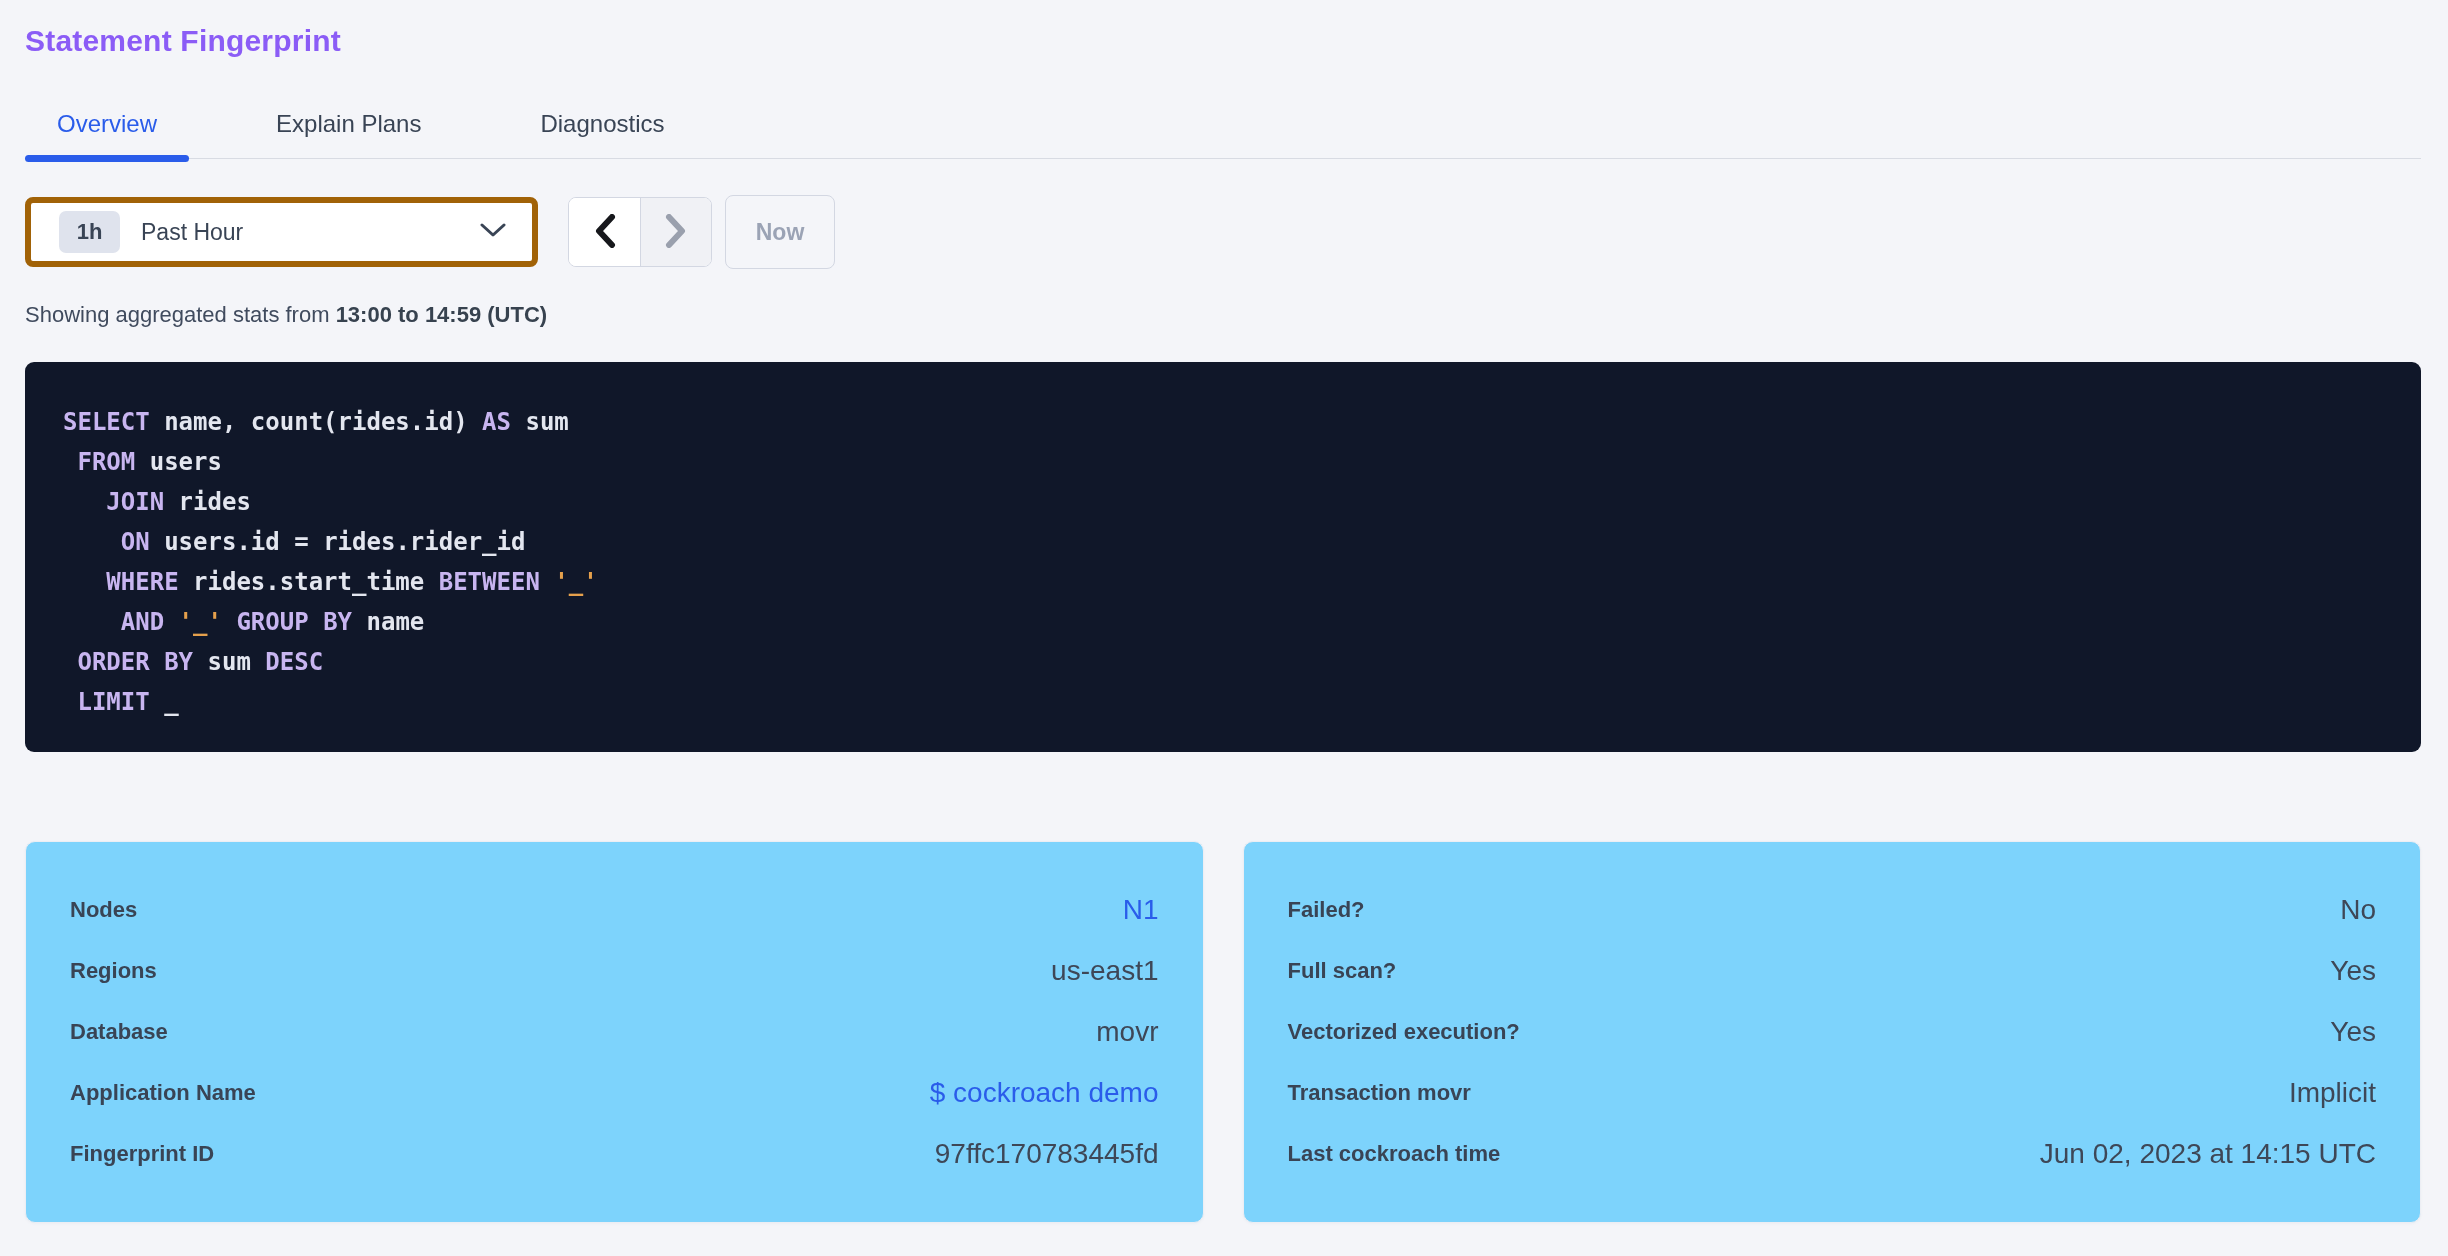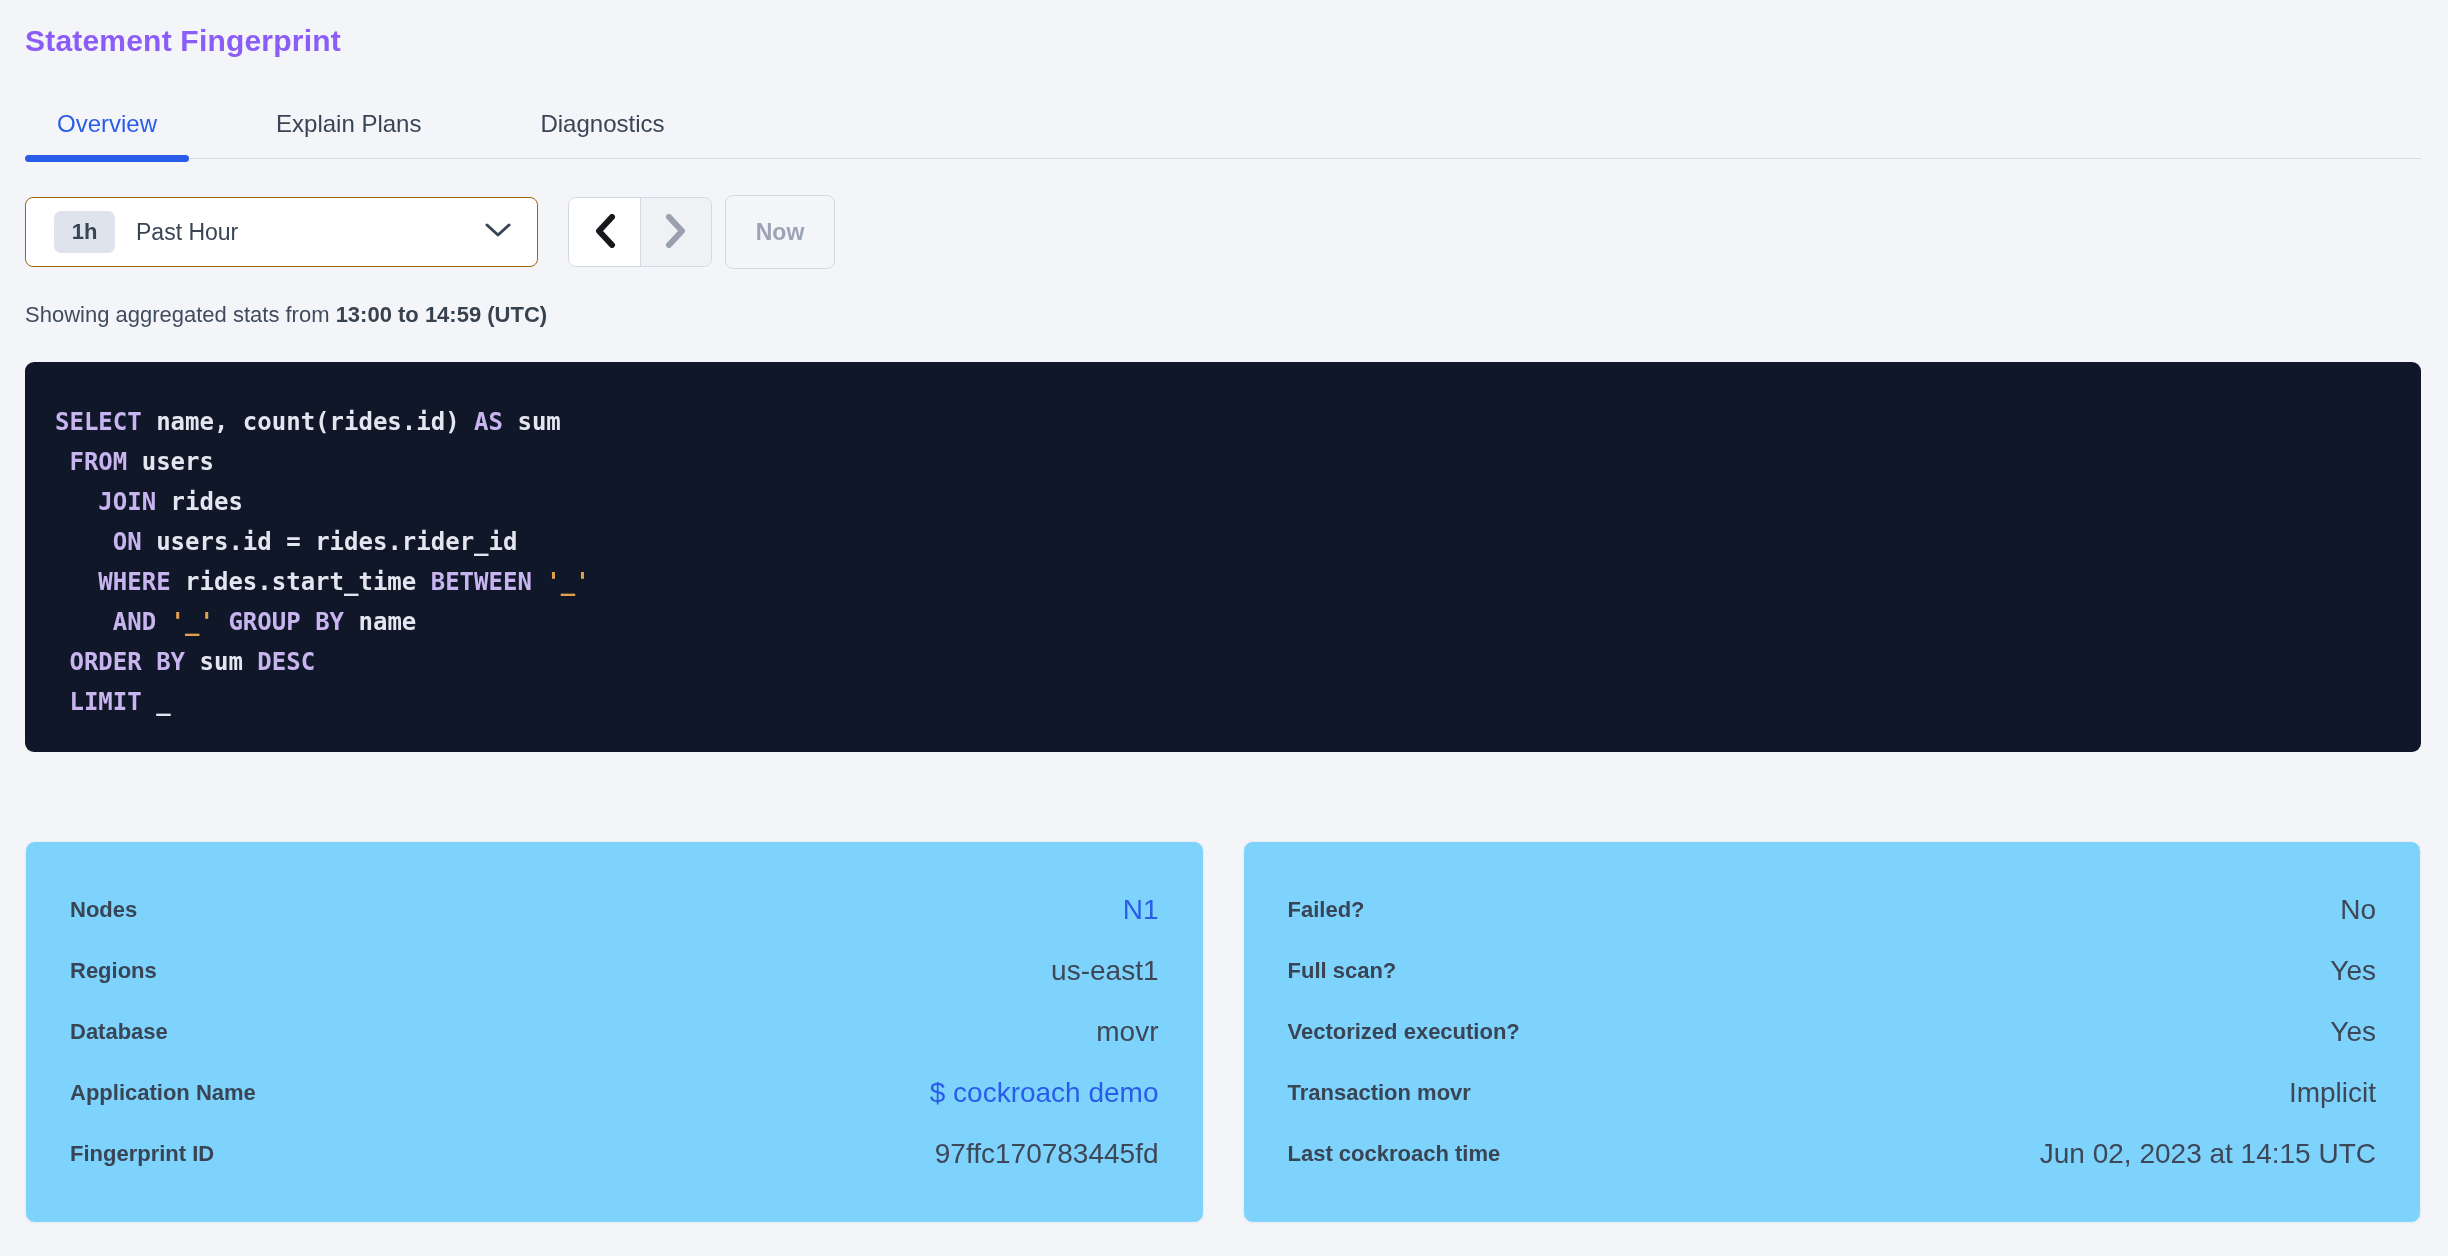--- a/index.html
+++ b/index.html
@@ -51,21 +51,21 @@
   
   .controls-row {
     margin-top: 36px;
     display: flex;
     align-items: center;
   }
   .time-select {
     width: 513px;
     height: 70px;
     background: #ffffff;
-    border: 1px solid #a16207;
+    border: 6px solid #a16207;
     border-radius: 8px;
     display: flex;
     align-items: center;
     padding: 0 26px 0 28px;
     cursor: pointer;
   }
   .time-badge {
     background: #dfe3ed;
     border-radius: 7px;
     width: 61px;
@@ -129,21 +129,21 @@
     color: #404b5e;
     line-height: 28px;
   }
   .stats-line strong { font-weight: 700; color: #37424f; }
 
   
   .sql-box {
     margin-top: 33px;
     background: #101729;
     border-radius: 9px;
-    padding: 40px 40px 28px 30px;
+    padding: 40px 40px 28px 38px;
     height: 390px;
   }
   .sql-box pre {
     font-family: "DejaVu Sans Mono", monospace;
     font-size: 24px;
     font-weight: 600;
     line-height: 40px;
     color: #e3e6ef;
     white-space: pre;
   }

